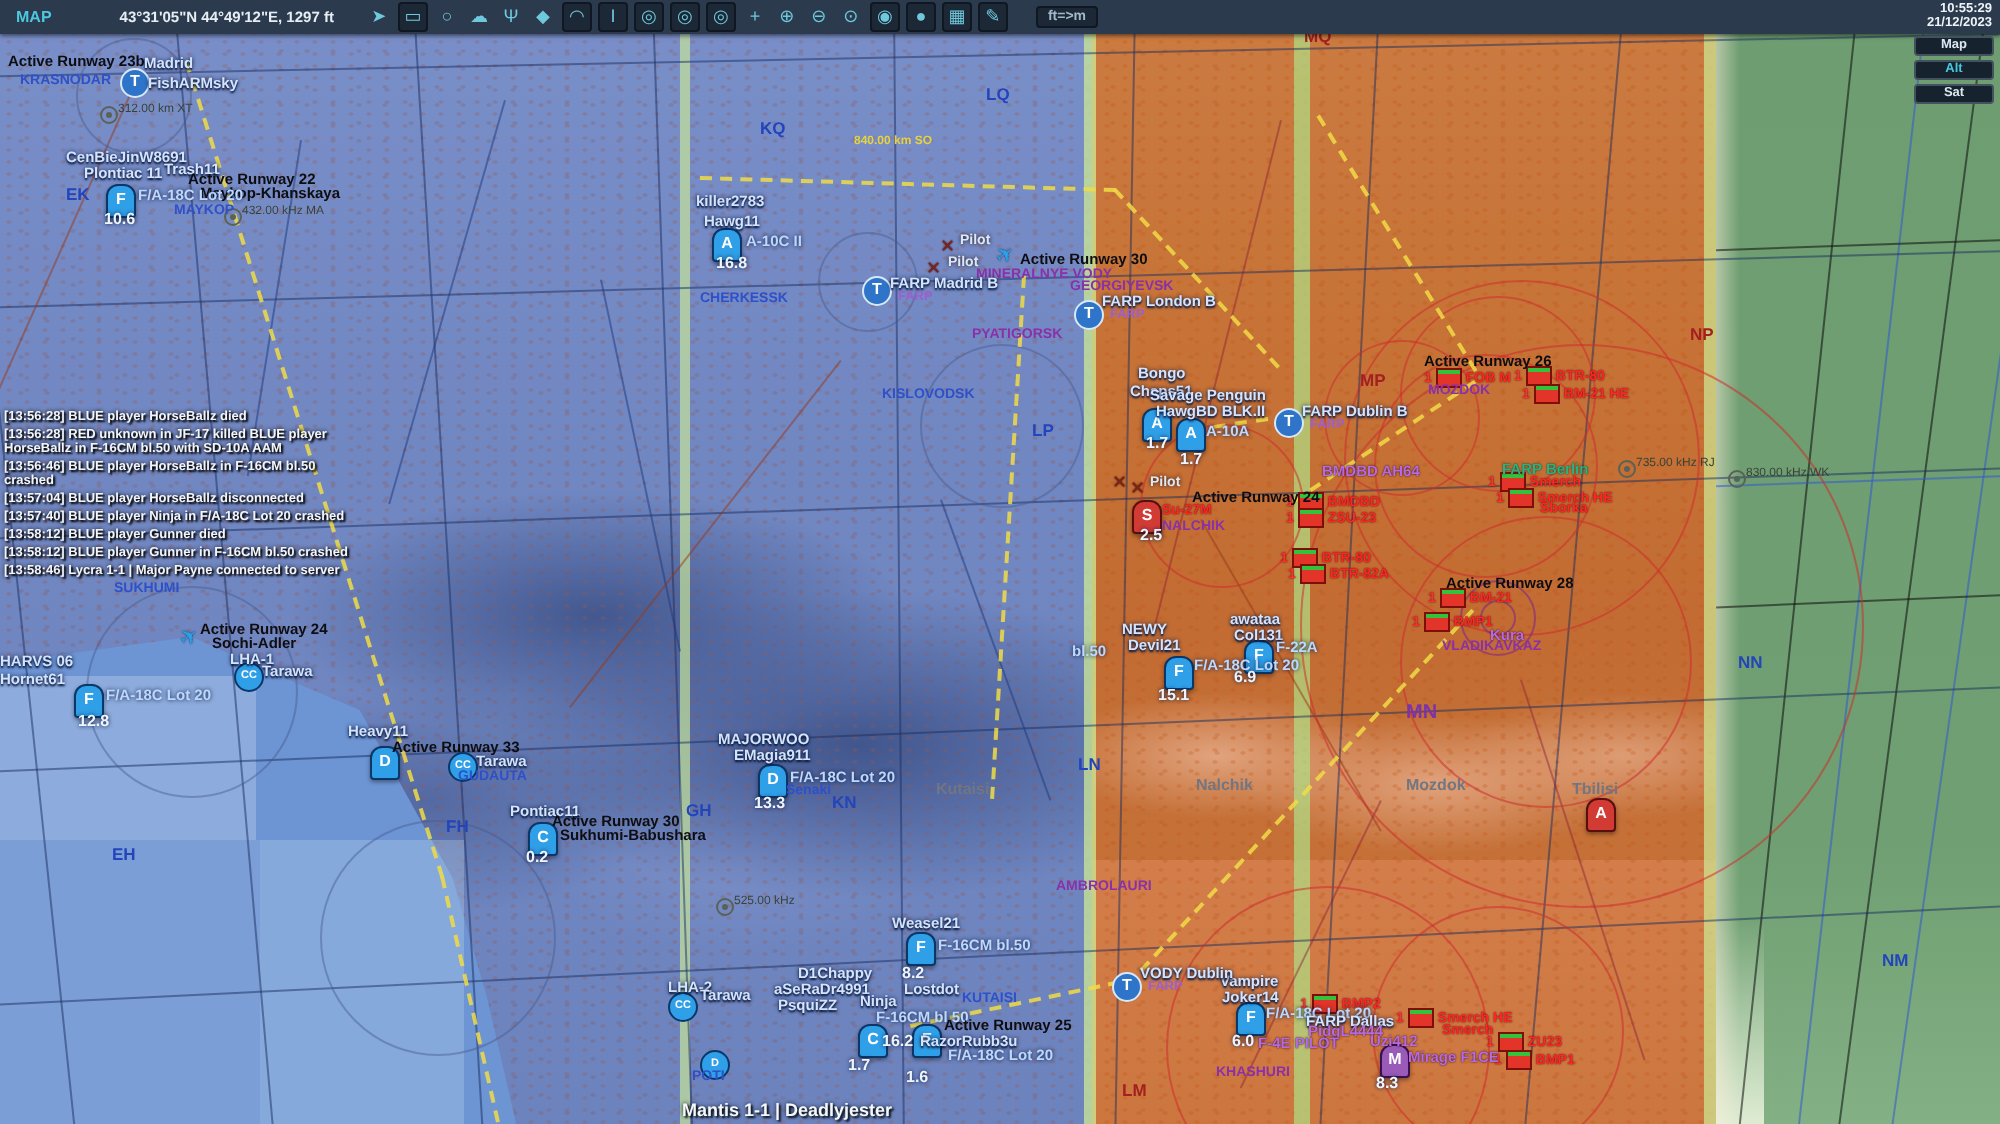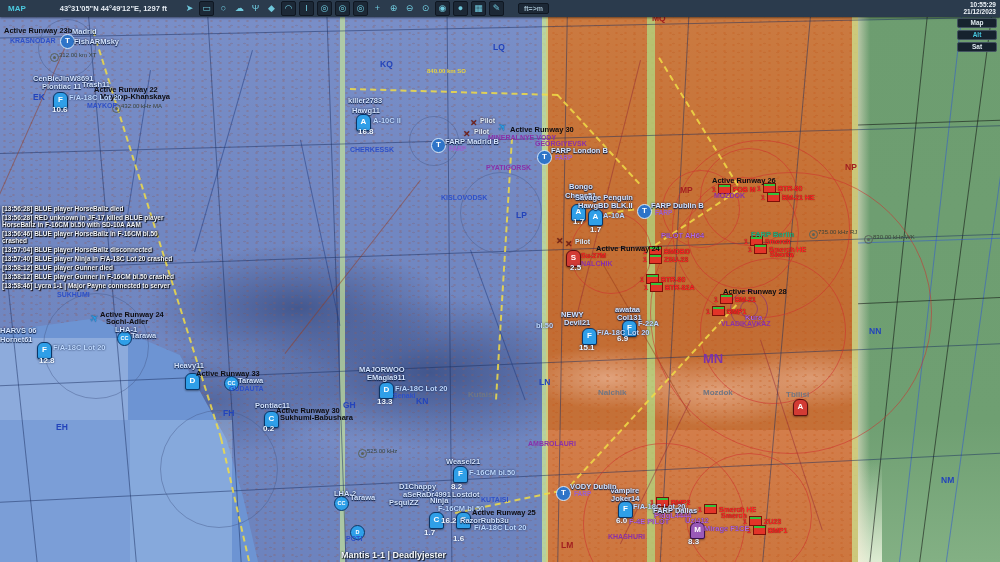--- a/index.html
+++ b/index.html
@@ -65,21 +65,21 @@
   .blue-name{color:#d4e4ff;font-size:7.5px;text-shadow:0 0 2px #0a1c40,0 1px 1px #0a1c40;}
   .type-blue{color:#bdd8ff;font-size:7.5px;text-shadow:0 0 2px #0a1c40;}
   .num{color:#eef5ff;font-size:8px;text-shadow:0 0 2px #0a1c40;}
   .pilot-name{color:#dce8f5;font-size:7px;text-shadow:0 0 2px #241212;}
   .runway{color:#0d0d12;font-size:7.5px;}
   .city-blue{color:#2e50c8;font-size:7px;}
   .city-purple{color:#8a30a8;font-size:7px;}
   .city-gray{color:#707683;font-size:8px;}
   .grid-blue{color:#2344bb;font-size:8.5px;}
   .grid-red{color:#a32020;font-size:8.5px;}
-  .grid-purple{color:#7a33aa;font-size:13px;}
+  .grid-purple{color:#7a33aa;font-size:10px;}
   .red-name{color:#ff2626;font-size:7px;text-shadow:0 0 1px #400;}
   .purple-name{color:#b66ae0;font-size:7.5px;text-shadow:0 0 1px #201;}
   .farp-sub{color:#9a5fd0;font-size:6.5px;}
   .farp-green{color:#2fae7e;font-size:7.5px;text-shadow:0 0 1px #032;}
   .beacon-text{color:#3a4238;font-size:6px;font-weight:normal;}
   .yellow-text{color:#e6d23e;font-size:6px;}
   .white-name{color:#f4f8fc;font-size:9px;text-shadow:0 0 2px #101820,1px 1px 1px #101820;}
 
   .mk-pin{position:absolute;width:13px;height:15px;background:#2f9fe8;border:1px solid #0b3668;
     border-radius:6px 6px 2px 2px;color:#fff;font-size:8px;font-weight:bold;text-align:center;
@@ -327,21 +327,21 @@
       <div class="mk-box-row" style="left: 643px; top: 246px;">
         <span class="cnt">1</span>
         <div class="ubox"></div>
         <span class="ulabel">BMDBD</span>
       </div>
       <div class="mk-box-row" style="left: 643px; top: 254px;">
         <span class="cnt">1</span>
         <div class="ubox"></div>
         <span class="ulabel">ZSU-23</span>
       </div>
-      <div class="mk-label purple-name" style="left: 661px; top: 231px;">PILOT AH64</div>
+      <div class="mk-label purple-name" style="left: 661px; top: 231px;">BMDBD AH64</div>
       <div class="mk-box-row" style="left: 640px; top: 274px;">
         <span class="cnt">1</span>
         <div class="ubox"></div>
         <span class="ulabel">BTR-80</span>
       </div>
       <div class="mk-box-row" style="left: 644px; top: 282px;">
         <span class="cnt">1</span>
         <div class="ubox"></div>
         <span class="ulabel">BTR-82A</span>
       </div>
@@ -409,21 +409,21 @@
       <div class="mk-label num" style="left: 451px; top: 482px;">8.2</div>
       <div class="mk-beacon" style="left: 358px; top: 449px;"></div>
       <div class="mk-label beacon-text" style="left: 367px; top: 448px;">525.00 kHz</div>
       <div class="mk-label city-purple" style="left: 528px; top: 440px;">AMBROLAURI</div>
       <div class="mk-label blue-name" style="left: 334px; top: 489px;">LHA-2</div>
       <div class="mk-ship" style="left: 334px; top: 496px;">CC</div>
       <div class="mk-label blue-name" style="left: 350px; top: 493px;">Tarawa</div>
       <div class="mk-ship" style="left: 350px; top: 525px;">D</div>
       <div class="mk-label city-blue" style="left: 346px; top: 535px;">POTI</div>
       <div class="mk-label blue-name" style="left: 399px; top: 482px;">D1Chappy</div>
-      <div class="mk-label blue-name" style="left: 387px; top: 490px; margin-left: 16px;">aSeRaDr4991</div>
+      <div class="mk-label blue-name" style="left: 387px; top: 490px;">aSeRaDr4991</div>
       <div class="mk-label blue-name" style="left: 452px; top: 490px;">Lostdot</div>
       <div class="mk-label blue-name" style="left: 389px; top: 498px;">PsquiZZ</div>
       <div class="mk-label blue-name" style="left: 430px; top: 496px;">Ninja</div>
       <div class="mk-label city-blue" style="left: 481px; top: 496px;">KUTAISI</div>
       <div class="mk-label type-blue" style="left: 438px; top: 504px;">F-16CM bl.50</div>
       <div class="mk-pin" style="left: 429px; top: 512px;">C</div>
       <div class="mk-label num" style="left: 424px; top: 528px;">1.7</div>
       <div class="mk-label num" style="left: 441px; top: 516px;">16.2</div>
       <div class="mk-pin" style="left: 456px; top: 512px;">F</div>
       <div class="mk-label num" style="left: 453px; top: 534px; text-align: center;">1.6</div>

